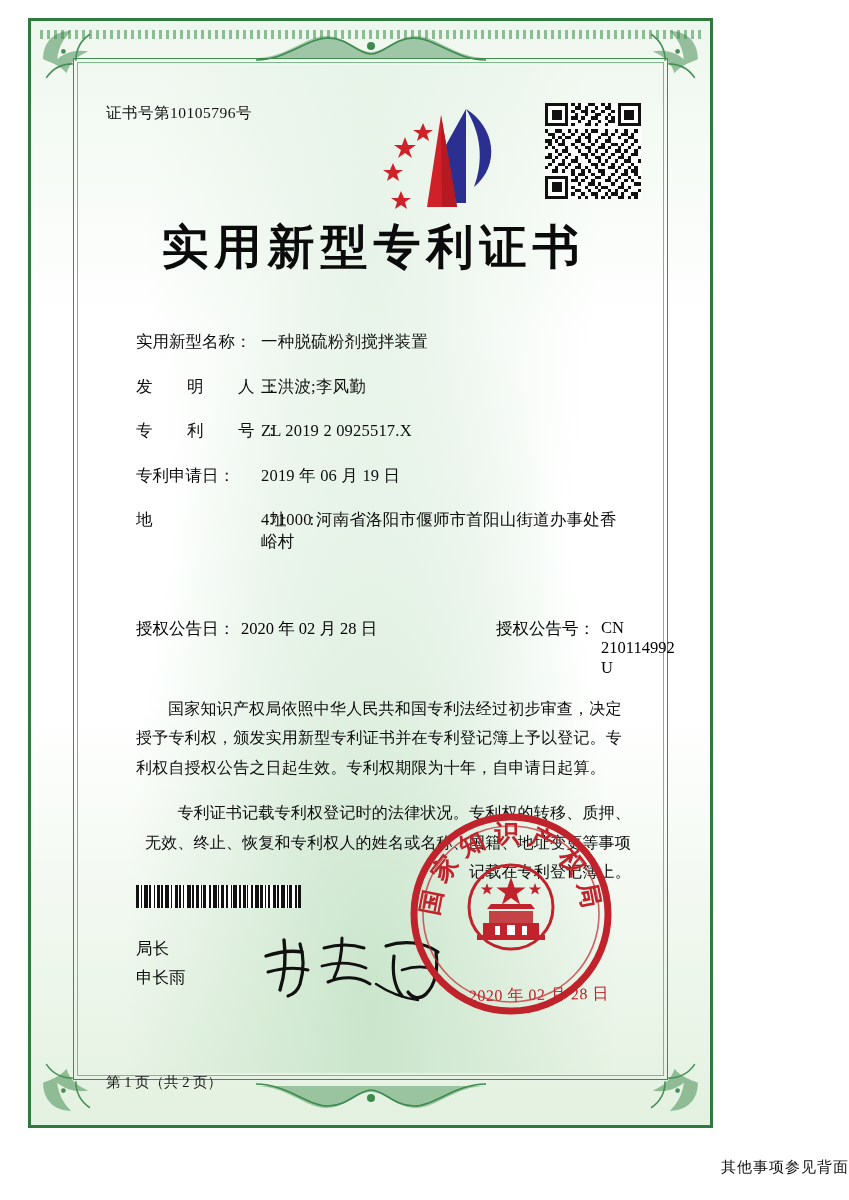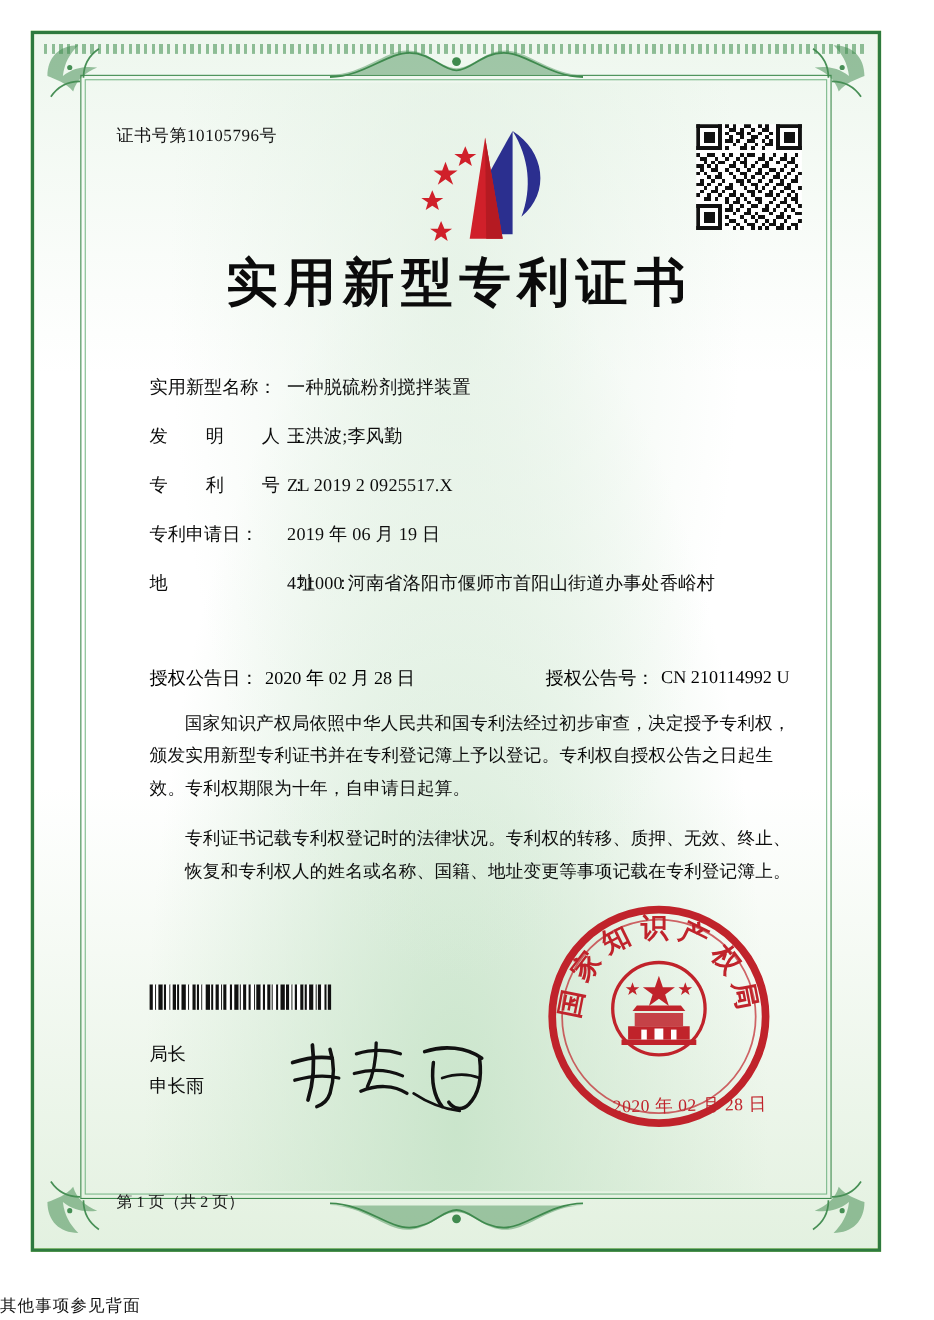--- a/index.html
+++ b/index.html
@@ -12,24 +12,24 @@
     height: 1200px;
     font-family: "Liberation Serif", "DejaVu Serif", serif;
     overflow: hidden;
     position: relative;
   }
 
   
   .sheet {
     position: absolute;
     left: 28px;
-    top: 28px;
-    width: 773px;
+    top: 18px;
+    width: 685px;
     height: 1110px;
-    background: #bef264;
+    background: #86efac;
   }
 
   
   .frame-outer {
     position: absolute;
     inset: 0;
     border: 3px solid #2e7a3f;
     background:
       linear-gradient(180deg, #eef7ee 0%, #ffffff 28%, #ffffff 62%, #e3f1e0 100%);
   }
@@ -264,25 +264,24 @@
     text-align: left;
     font-size: 14.5px;
     color: #1a1a1a;
   }
 
   .footer-note {
     position: absolute;
     left: 0;
     right: 0;
     top: 1158px;
-    text-align: left;
+    text-align: right;
     font-size: 15px;
     color: #111;
     letter-spacing: 1px;
-    margin-top: 20px;
   }
 </style>
 </head>
 <body>
 
 <div class="sheet">
 
   <div class="frame-outer"></div>
   <div class="frame-pattern"></div>
   <div class="wash"></div>

